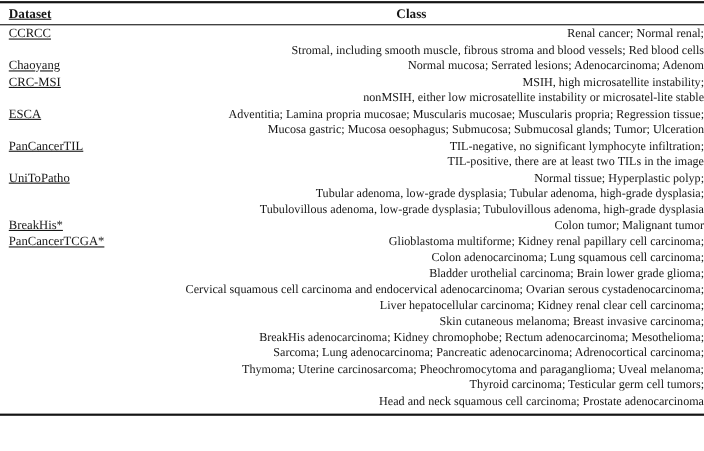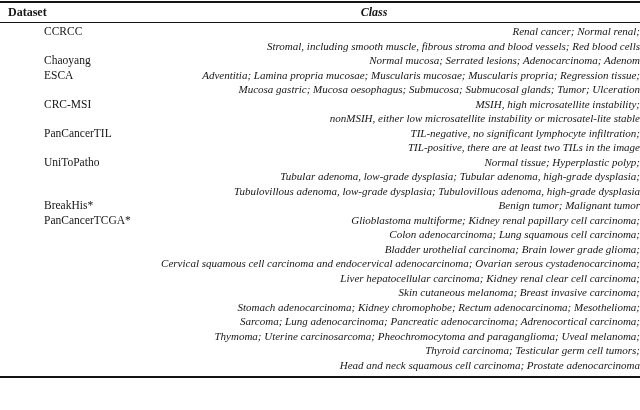--- a/index.html
+++ b/index.html
@@ -31,40 +31,39 @@
   .header-row {
     display: flex;
     align-items: center;
     height: 19px;
   }
   .col-dataset {
     width: 100px;
     flex: 0 0 100px;
     padding-left: 8px;
     text-align: left;
+    text-decoration: underline;
   }
   .col-classes {
     flex: 1 1 auto;
     text-align: center;
     min-width: 0;
-    font-style: italic;
   }
   .header-row .col-dataset,
   .header-row .col-classes {
     font-weight: bold;
     font-size: 12px;
   }
   .body-rows {
     padding-top: 1px;
     padding-bottom: 4px;
   }
   .row {
     display: flex;
     align-items: flex-start;
-    margin-left: 36px;
   }
   .dataset-cell {
     font-size: 11.5px;
     line-height: 14.5px;
     white-space: nowrap;
   }
   .class-cell {
     font-size: 11px;
     text-align: right;
   }
@@ -97,32 +96,32 @@
   </div>
 
   <div class="row">
     <div class="col-dataset dataset-cell">Chaoyang</div>
     <div class="col-classes class-cell">
           <div class="class-line">Normal mucosa; Serrated lesions; Adenocarcinoma; Adenom</div>
         </div>
   </div>
 
   <div class="row">
+    <div class="col-dataset dataset-cell">CRC-MSI</div>
+    <div class="col-classes class-cell">
+          <div class="class-line">MSIH, high microsatellite instability;</div>
+          <div class="class-line">nonMSIH, either low microsatellite instability or microsatel-lite stable</div>
+        </div>
+  </div>
+
+  <div class="row">
     <div class="col-dataset dataset-cell">ESCA</div>
     <div class="col-classes class-cell">
           <div class="class-line">Adventitia; Lamina propria mucosae; Muscularis mucosae; Muscularis propria; Regression tissue;</div>
           <div class="class-line">Mucosa gastric; Mucosa oesophagus; Submucosa; Submucosal glands; Tumor; Ulceration</div>
-        </div>
-  </div>
-
-  <div class="row">
-    <div class="col-dataset dataset-cell">CRC-MSI</div>
-    <div class="col-classes class-cell">
-          <div class="class-line">MSIH, high microsatellite instability;</div>
-          <div class="class-line">nonMSIH, either low microsatellite instability or microsatel-lite stable</div>
         </div>
   </div>
 
   <div class="row">
     <div class="col-dataset dataset-cell">PanCancerTIL</div>
     <div class="col-classes class-cell">
           <div class="class-line">TIL-negative, no significant lymphocyte infiltration;</div>
           <div class="class-line">TIL-positive, there are at least two TILs in the image</div>
         </div>
   </div>
@@ -132,34 +131,34 @@
     <div class="col-classes class-cell">
           <div class="class-line">Normal tissue; Hyperplastic polyp;</div>
           <div class="class-line">Tubular adenoma, low-grade dysplasia; Tubular adenoma, high-grade dysplasia;</div>
           <div class="class-line">Tubulovillous adenoma, low-grade dysplasia; Tubulovillous adenoma, high-grade dysplasia</div>
         </div>
   </div>
 
   <div class="row">
     <div class="col-dataset dataset-cell">BreakHis*</div>
     <div class="col-classes class-cell">
-          <div class="class-line">Benign tumor; Malignant tumor</div>
+          <div class="class-line">Colon tumor; Malignant tumor</div>
         </div>
   </div>
 
   <div class="row">
     <div class="col-dataset dataset-cell">PanCancerTCGA*</div>
     <div class="col-classes class-cell">
           <div class="class-line">Glioblastoma multiforme; Kidney renal papillary cell carcinoma;</div>
           <div class="class-line">Colon adenocarcinoma; Lung squamous cell carcinoma;</div>
           <div class="class-line">Bladder urothelial carcinoma; Brain lower grade glioma;</div>
           <div class="class-line">Cervical squamous cell carcinoma and endocervical adenocarcinoma; Ovarian serous cystadenocarcinoma;</div>
           <div class="class-line">Liver hepatocellular carcinoma; Kidney renal clear cell carcinoma;</div>
           <div class="class-line">Skin cutaneous melanoma; Breast invasive carcinoma;</div>
-          <div class="class-line">Stomach adenocarcinoma; Kidney chromophobe; Rectum adenocarcinoma; Mesothelioma;</div>
+          <div class="class-line">BreakHis adenocarcinoma; Kidney chromophobe; Rectum adenocarcinoma; Mesothelioma;</div>
           <div class="class-line">Sarcoma; Lung adenocarcinoma; Pancreatic adenocarcinoma; Adrenocortical carcinoma;</div>
           <div class="class-line">Thymoma; Uterine carcinosarcoma; Pheochromocytoma and paraganglioma; Uveal melanoma;</div>
           <div class="class-line">Thyroid carcinoma; Testicular germ cell tumors;</div>
           <div class="class-line">Head and neck squamous cell carcinoma; Prostate adenocarcinoma</div>
         </div>
   </div>
 </div>
 
   <div class="rule-bottom"></div>
 </div>

